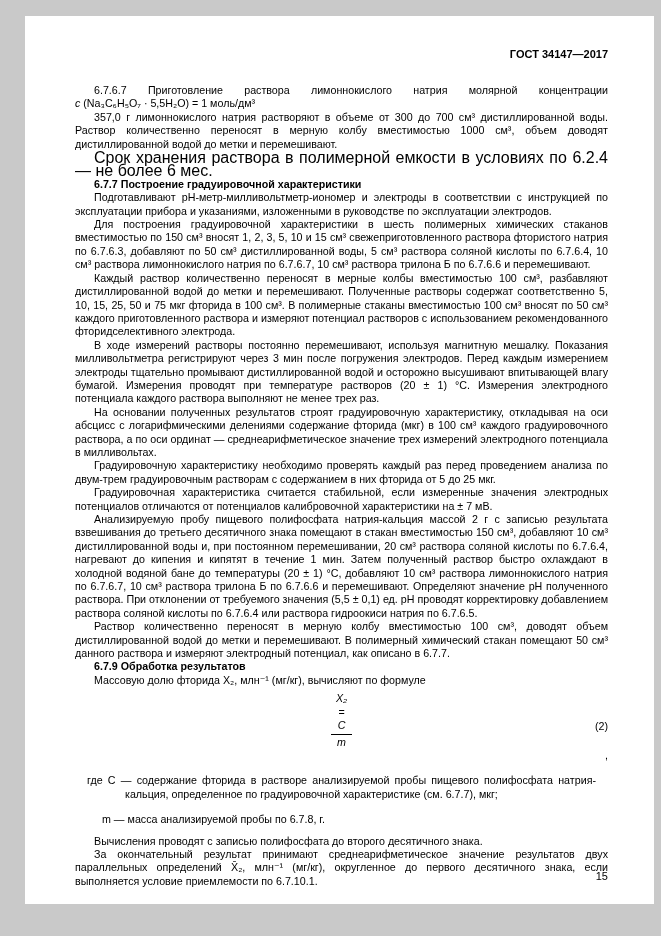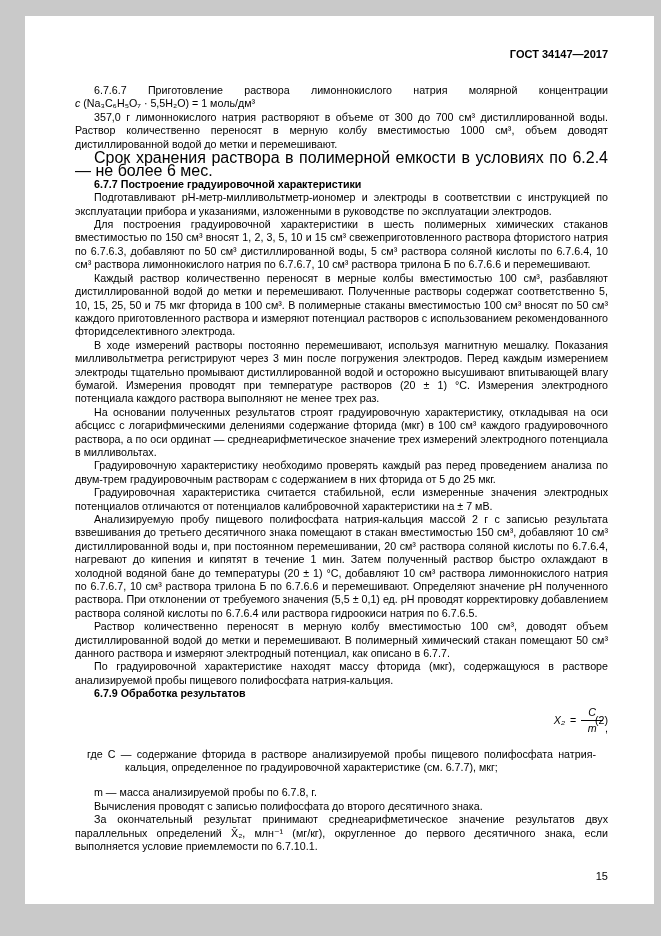--- a/index.html
+++ b/index.html
@@ -45,23 +45,24 @@
     text-align: justify;
     text-align-last: justify;
     margin-top: 24px;
   }
   .p1-line2 { display: block; text-indent: 0; text-align: left; }
   .var { font-style: italic; }
   .formula-row {
     position: relative;
     display: flex;
     align-items: center;
-    justify-content: flex-end;
+    justify-content: space-between;
     margin: 5px 0 4px 0;
     text-indent: 0;
+    flex-direction: column;
   }
   .formula-lhs { font-style: italic; }
   .formula-eq { margin: 0 5px; }
   .frac {
     display: inline-flex;
     flex-direction: column;
     align-items: center;
     font-style: italic;
   }
   .frac .num {
@@ -76,21 +77,21 @@
     top: 50%;
     transform: translateY(-50%);
     font-style: normal;
   }
   .where-first {
     margin: 12px;
     text-align: justify;
     padding-left: 38px;
     text-indent: -38px;
   }
-  .where-next { margin: 0; text-indent: 19px; text-align: justify; }
+  .where-next { margin: 8px; text-indent: 19px; text-align: justify; }
   .page-number {
     position: absolute;
     right: 46px;
     bottom: 22px;
     font-size: 11px;
   }
 </style>
 </head>
 <body>
 
@@ -123,24 +124,24 @@
 
     <p class="para">Градуировочную характеристику необходимо проверять каждый раз перед проведением анализа по двум-трем градуировочным растворам с содержанием в них фторида от 5 до 25 мкг.</p>
 
     <p class="para">Градуировочная характеристика считается стабильной, если измеренные значения электродных потенциалов отличаются от потенциалов калибровочной характеристики на ± 7 мВ.</p>
 
 
     <p class="para">Анализируемую пробу пищевого полифосфата натрия-кальция массой 2 г с записью результата взвешивания до третьего десятичного знака помещают в стакан вместимостью 150 см³, добавляют 10 см³ дистиллированной воды и, при постоянном перемешивании, 20 см³ раствора соляной кислоты по 6.7.6.4, нагревают до кипения и кипятят в течение 1 мин. Затем полученный раствор быстро охлаждают в холодной водяной бане до температуры (20 ± 1) °С, добавляют 10 см³ раствора лимоннокислого натрия по 6.7.6.7, 10 см³ раствора трилона Б по 6.7.6.6 и перемешивают. Определяют значение рН полученного раствора. При отклонении от требуемого значения (5,5 ± 0,1) ед. рН проводят корректировку добавлением раствора соляной кислоты по 6.7.6.4 или раствора гидроокиси натрия по 6.7.6.5.</p>
 
     <p class="para">Раствор количественно переносят в мерную колбу вместимостью 100 см³, доводят объем дистиллированной водой до метки и перемешивают. В полимерный химический стакан помещают 50 см³ данного раствора и измеряют электродный потенциал, как описано в 6.7.7.</p>
 
-    <p class="para">По градуировочной характеристике находят массу фторида (мкг), содержащуюся в растворе анализируемой пробы пищевого полифосфата натрия-кальция.</p>
 
     <p class="para bold">6.7.9 Обработка результатов</p>
 
+    <p class="para">Массовую долю фторида X₂, млн⁻¹ (мг/кг), вычисляют по формуле</p>
 
     <div class="formula-row">
       <span class="formula-lhs">X₂</span>
       <span class="formula-eq">=</span>
       <span class="frac">
         <span class="num">C</span>
         <span class="den">m</span>
       </span>
       <span class="formula-trailing">,</span>
       <span class="eq-number">(2)</span>

